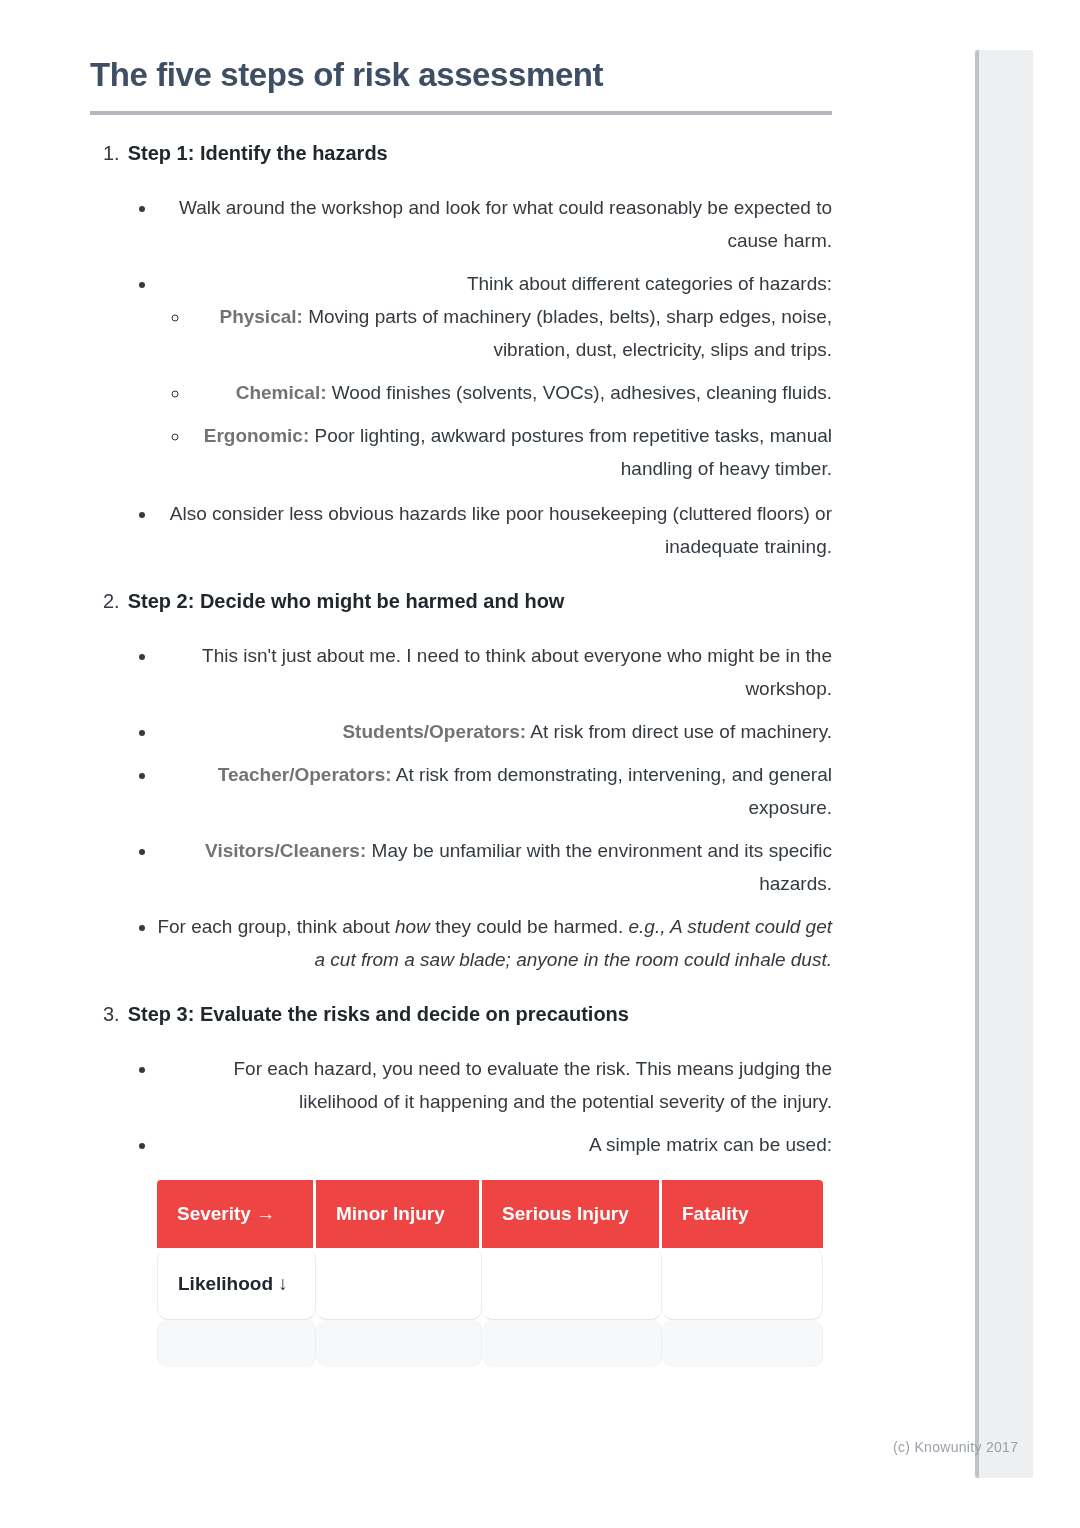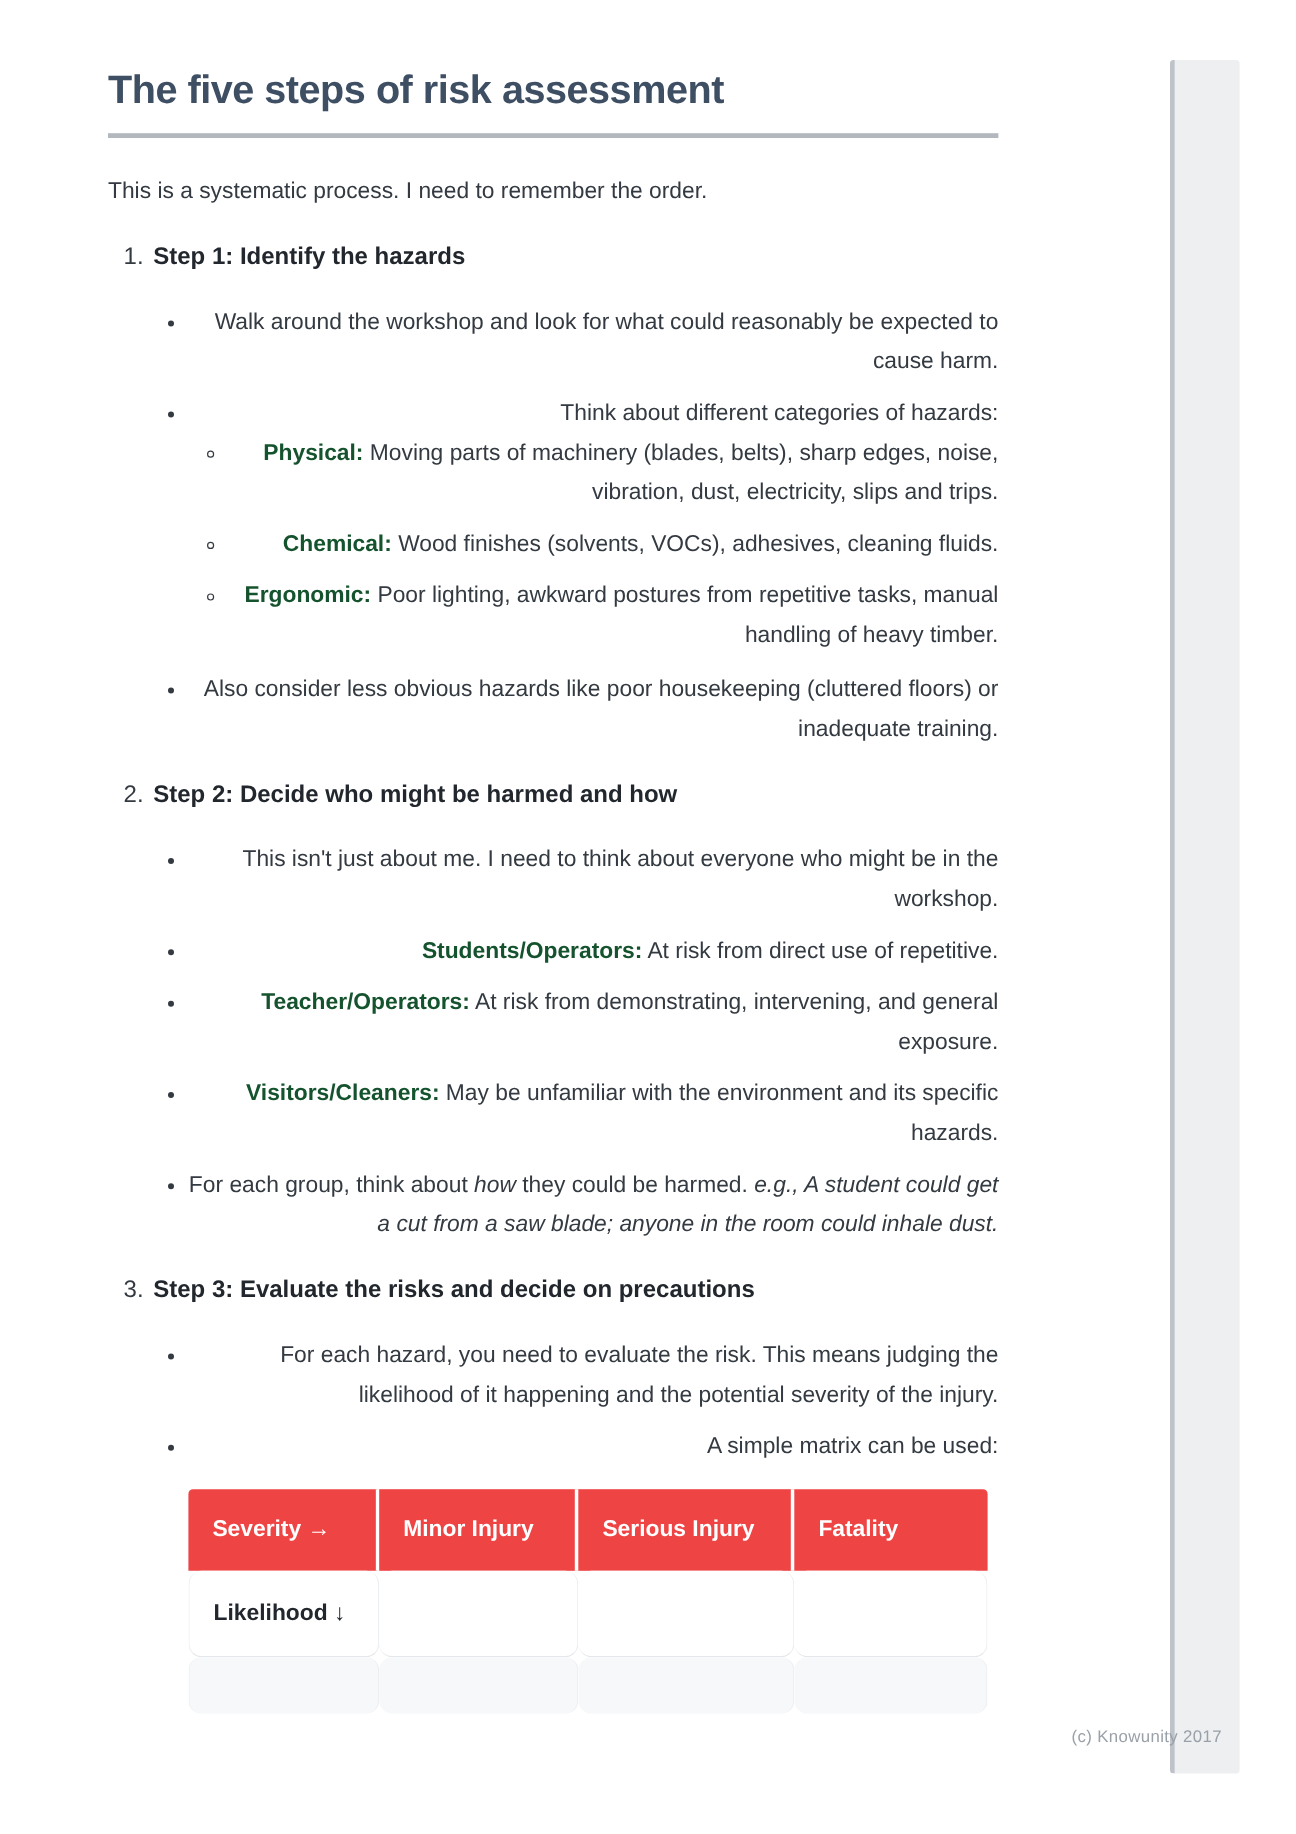--- a/index.html
+++ b/index.html
@@ -53,21 +53,21 @@
   }
   ul.l1 > li { margin-bottom: 10px; text-align: right; }
   ul.l1 > li:last-child { margin-bottom: 0; }
   ul.l2 {
     list-style: circle;
     margin: 0 0 12px 0;
     padding-left: 33px;
   }
   ul.l2 > li { margin-bottom: 10px; }
   li::marker { color: #343a41; }
-  .b { font-weight: 700; color: #14532d; }
+  .b { font-weight: 700; color: #737373; }
   .i { font-style: italic; }
   table.matrix {
     border-collapse: separate;
     border-spacing: 0;
     margin: 19px 0 0 67px;
     width: 666px;
     table-layout: fixed;
   }
   table.matrix th {
     background: #ef4444;
@@ -120,21 +120,20 @@
     white-space: nowrap;
   }
 </style>
 </head>
 <body>
 
 <div class="content">
 
   <h1 class="page-title">The five steps of risk assessment</h1>
   <hr class="divider">
-  <p class="intro">This is a systematic process. I need to remember the order.</p>
 
   <div class="step">
     <div class="step-head">
       <span class="step-num">1.</span><span class="step-heading">Step 1: Identify the hazards</span>
     </div>
     <ul class="l1">
       <li><span>Walk around the workshop and look for what could reasonably be expected to cause harm.</span></li>
       <li>
         <span>Think about different categories of hazards:</span>
         <ul class="l2">
@@ -146,21 +145,21 @@
       <li><span>Also consider less obvious hazards like poor housekeeping (cluttered floors) or inadequate training.</span></li>
     </ul>
   </div>
 
   <div class="step">
     <div class="step-head">
       <span class="step-num">2.</span><span class="step-heading">Step 2: Decide who might be harmed and how</span>
     </div>
     <ul class="l1">
       <li><span>This isn't just about me. I need to think about everyone who might be in the workshop.</span></li>
-      <li><span class="b">Students/Operators:</span><span> At risk from direct use of repetitive.</span></li>
+      <li><span class="b">Students/Operators:</span><span> At risk from direct use of machinery.</span></li>
       <li><span class="b">Teacher/Operators:</span><span> At risk from demonstrating, intervening, and general exposure.</span></li>
       <li><span class="b">Visitors/Cleaners:</span><span> May be unfamiliar with the environment and its specific hazards.</span></li>
       <li><span>For each group, think about </span><span class="i">how</span><span> they could be harmed. </span><span class="i">e.g., A student could get a cut from a saw blade; anyone in the room could inhale dust.</span></li>
     </ul>
   </div>
 
   <div class="step">
     <div class="step-head">
       <span class="step-num">3.</span><span class="step-heading">Step 3: Evaluate the risks and decide on precautions</span>
     </div>

